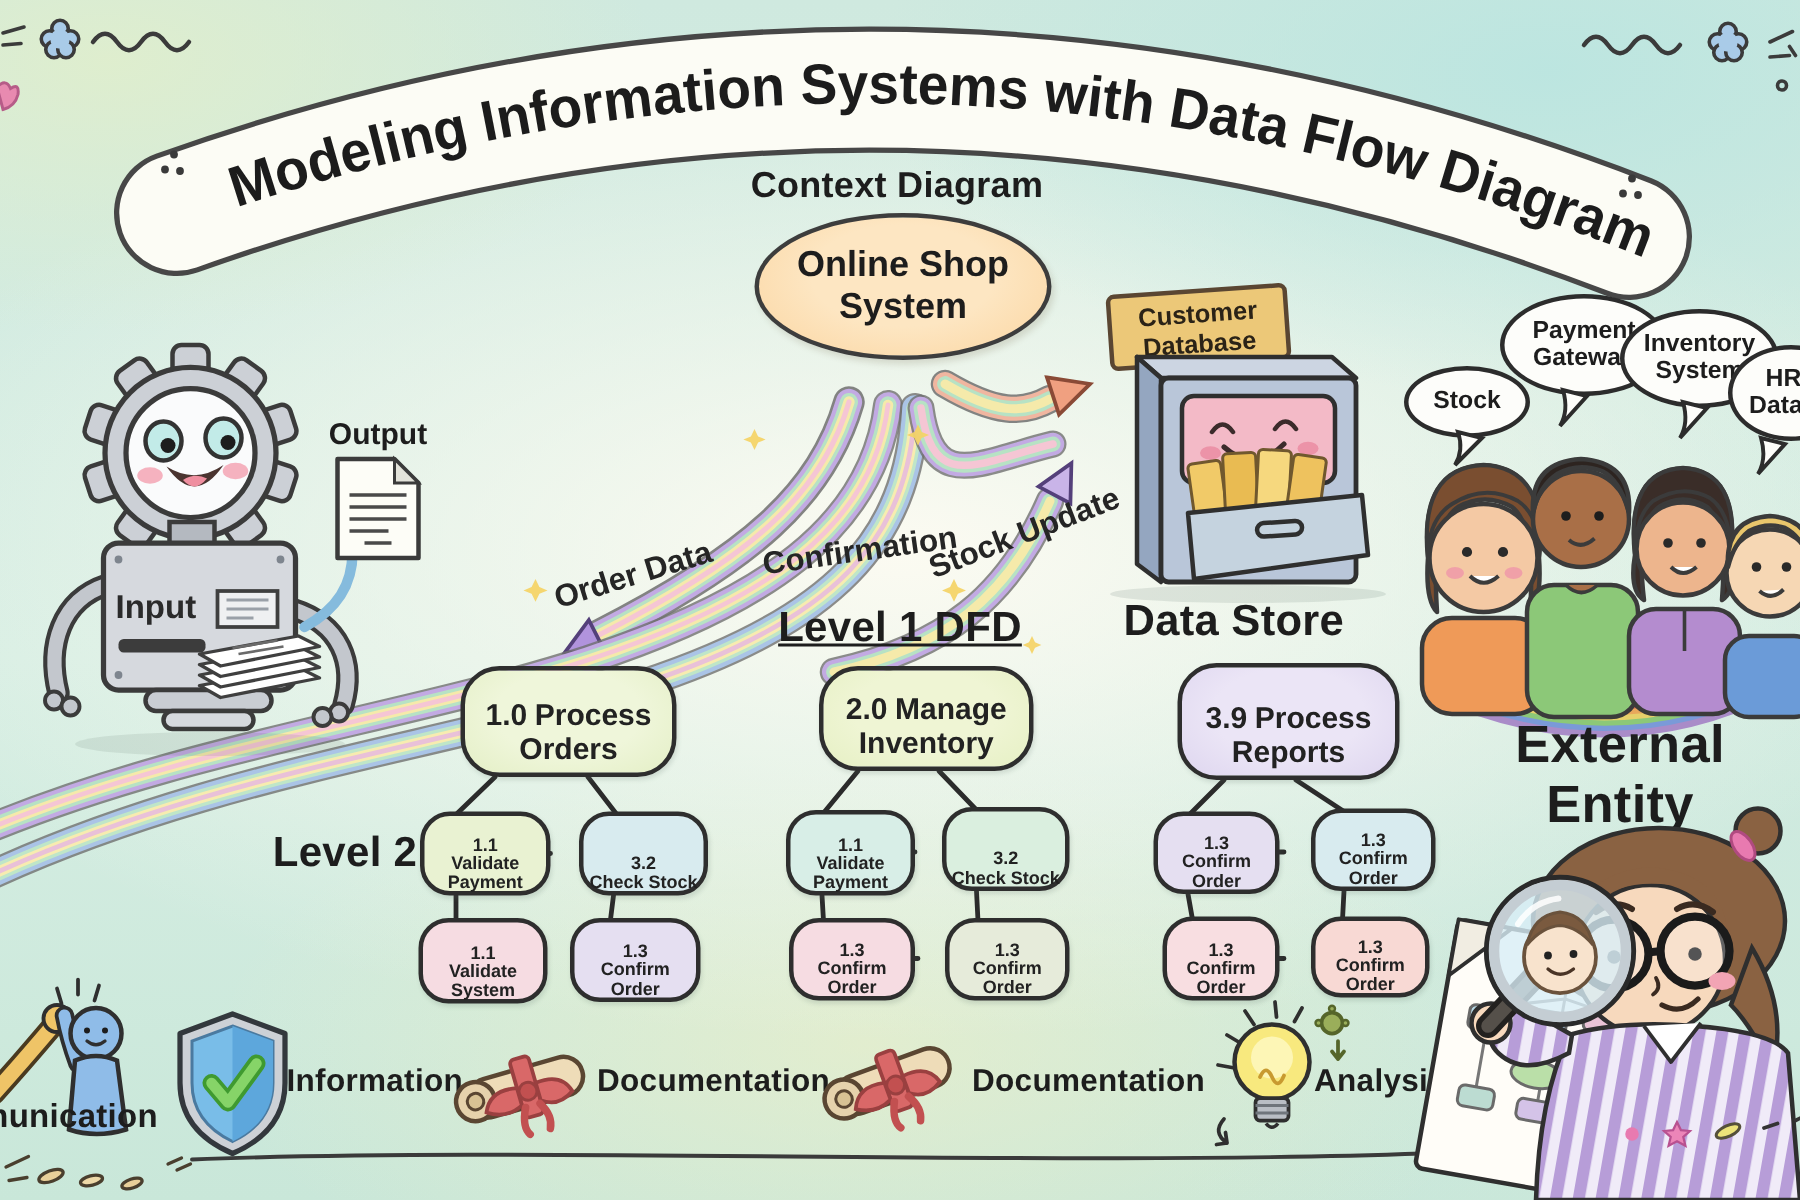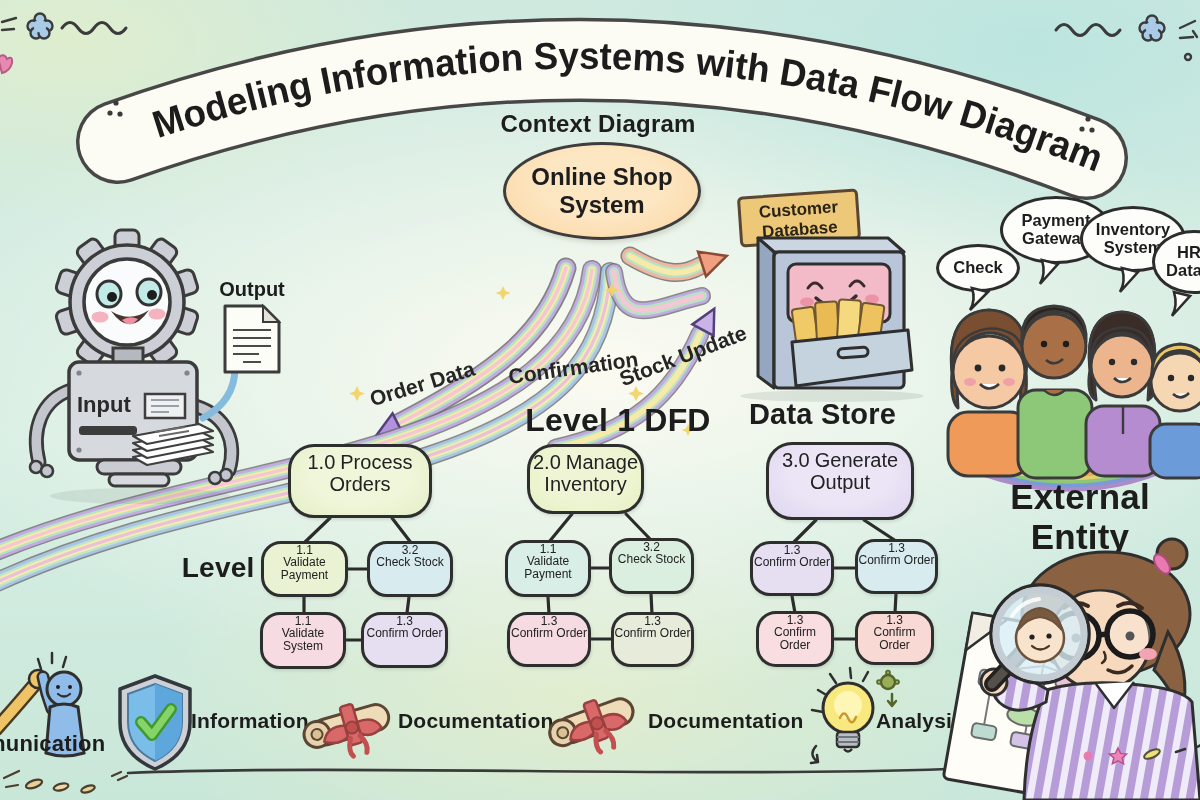--- a/index.html
+++ b/index.html
@@ -12,23 +12,23 @@
       radial-gradient(ellipse 950px 430px at 50% 46%, rgba(253,251,242,.97), rgba(253,251,242,0) 76%),
       radial-gradient(ellipse 620px 280px at 48% 87%, rgba(240,240,198,.6), rgba(240,240,198,0) 70%),
       radial-gradient(ellipse 700px 420px at 96% 72%, rgba(205,233,222,.85), rgba(205,233,222,0) 75%),
       linear-gradient(180deg,#cfe9df,#d6eee3 55%,#c9e7d9);
   }
   .abs{position:absolute;}
   svg{position:absolute;overflow:visible;}
   .cap{font-weight:bold;color:#1d1d1d;text-align:center;letter-spacing:.2px;}
   .box{
     position:absolute;border:3px solid #2e2e2e;border-radius:20px;
-    display:flex;flex-direction:column;align-items:center;justify-content:flex-start;
-    text-align:center;font-weight:normal;color:#222;box-sizing:border-box;
-    line-height:1.04;box-shadow:1px 2px 3px rgba(90,110,100,.18);
+    display:flex;flex-direction:column;align-items:center;justify-content:flex-end;
+    text-align:center;font-weight:bold;color:#222;box-sizing:border-box;
+    line-height:1.04;box-shadow:1px 2px 3px rgba(90,110,100,.18);margin-left:19px;
   }
   .parent{font-size:20px;border-radius:26px;border-width:3.5px;padding:4px 12px;line-height:1.12;}
   .child{font-size:12px;}
   .child .num,.child .nm{display:block;}
   .parent .num{margin-right:5px;}
   .oval{
     position:absolute;border:3.5px solid #3d3d3d;border-radius:50%;
     background:radial-gradient(ellipse at 50% 42%,#fde6c2 45%,#fbd5a0);
     display:flex;align-items:center;justify-content:center;text-align:center;
     font-weight:bold;font-size:24px;line-height:1.15;color:#1d1d1d;
@@ -310,21 +310,21 @@
 
   <div class="abs cap" style="left:498px;top:110px;width:200px;font-size:24px;">Context Diagram</div>
   <div class="oval" style="left:503px;top:142px;width:192px;height:92px;">
     <span style="width:150px;">Online Shop System</span>
   </div>
 
   <div class="flowlbl" style="left:368px;top:372px;transform:rotate(-17deg);">Order Data</div>
   <div class="flowlbl" style="left:508px;top:356px;transform:rotate(-8deg);">Confirmation</div>
   <div class="flowlbl" style="left:616px;top:344px;transform:rotate(-21deg);">Stock Update</div>
 
-  <div class="abs cap" style="left:518px;top:402px;width:200px;font-size:32px;">Level 1 DFD</div>
+  <div class="abs cap" style="left:500px;top:402px;width:200px;font-size:28px;text-decoration:underline;">Level 1 DFD</div>
   <div class="abs cap" style="left:168px;top:552px;width:124px;font-size:28px;line-height:1.15;">
     <span style="display:block;">Level 2</span>
   </div>
 
   <div class="box parent t-green" style="left:288px;top:444px;width:144px;height:74px;">
     <span><span class="num">1.0</span><span>Process Orders</span></span>
   </div>
   <div class="box child c-green" style="left:261px;top:541px;width:87px;height:56px;">
     <span class="num">1.1</span>
       <span class="nm">Validate Payment</span>
@@ -335,42 +335,42 @@
   </div>
   <div class="box child c-pink" style="left:260px;top:612px;width:86px;height:57px;">
     <span class="num">1.1</span>
       <span class="nm">Validate System</span>
   </div>
   <div class="box child c-lav" style="left:361px;top:612px;width:87px;height:56px;">
     <span class="num">1.3</span>
       <span class="nm">Confirm Order</span>
   </div>
 
-  <div class="box parent t-green2" style="left:527px;top:444px;width:117px;height:70px;">
+  <div class="box parent t-green2" style="left:527px;top:444px;width:143px;height:70px;">
     <span><span class="num">2.0</span><span>Manage Inventory</span></span>
   </div>
   <div class="box child c-teal" style="left:505px;top:540px;width:86px;height:57px;">
     <span class="num">1.1</span>
       <span class="nm">Validate Payment</span>
   </div>
   <div class="box child c-mint" style="left:609px;top:538px;width:85px;height:56px;">
     <span class="num">3.2</span>
       <span class="nm">Check Stock</span>
   </div>
   <div class="box child c-pink" style="left:507px;top:612px;width:84px;height:55px;">
     <span class="num">1.3</span>
       <span class="nm">Confirm Order</span>
   </div>
   <div class="box child c-sage" style="left:611px;top:612px;width:83px;height:55px;">
     <span class="num">1.3</span>
       <span class="nm">Confirm Order</span>
   </div>
 
   <div class="box parent t-purple" style="left:766px;top:442px;width:148px;height:78px;">
-    <span><span class="num">3.0</span><span>Generate Output</span></span>
+    <span><span class="num">3.9</span><span>Process Reports</span></span>
   </div>
   <div class="box child c-lav" style="left:750px;top:541px;width:84px;height:55px;">
     <span class="num">1.3</span>
       <span class="nm">Confirm Order</span>
   </div>
   <div class="box child c-blue" style="left:855px;top:539px;width:83px;height:55px;">
     <span class="num">1.3</span>
       <span class="nm">Confirm Order</span>
   </div>
   <div class="box child c-rose" style="left:756px;top:611px;width:78px;height:56px;">
@@ -423,21 +423,21 @@
         <path d="M 220,128 Q 218,96 248,94 Q 278,96 276,128 Q 270,108 258,102 Q 246,98 234,104 Q 224,112 220,128 Z" fill="#e9c66c"></path>
         <circle cx="239" cy="128" r="3.2" fill="#2a2a2a" stroke="none"></circle>
           <circle cx="259" cy="128" r="3.2" fill="#2a2a2a" stroke="none"></circle>
         <path d="M 241,144 q 8,7 16,-1" fill="#fff" stroke-width="2.6"></path>
         <rect x="218" y="174" width="62" height="54" rx="16" fill="#6b9bd8"></rect>
       </g>
     </g>
   </svg>
 
   <div class="bubble" style="left:936px;top:244px;width:84px;height:48px;">
-    <span>Check</span>
+    <span>Stock</span>
   </div>
   <svg width="24" height="26" viewBox="0 0 24 26" style="left:968px;top:288px;">
     <path d="M 4,0 Q 8,12 2,22 L 20,4 Z" fill="#fdfdfa" stroke="#2c2c2c" stroke-width="2.6"></path>
   </svg>
   <div class="bubble" style="left:1000px;top:196px;width:112px;height:68px;">
     <span style="width:86px;">Payment Gateway</span>
   </div>
   <svg width="24" height="28" viewBox="0 0 24 28" style="left:1036px;top:260px;">
     <path d="M 6,0 Q 10,14 4,24 L 22,4 Z" fill="#fdfdfa" stroke="#2c2c2c" stroke-width="2.6"></path>
   </svg>

